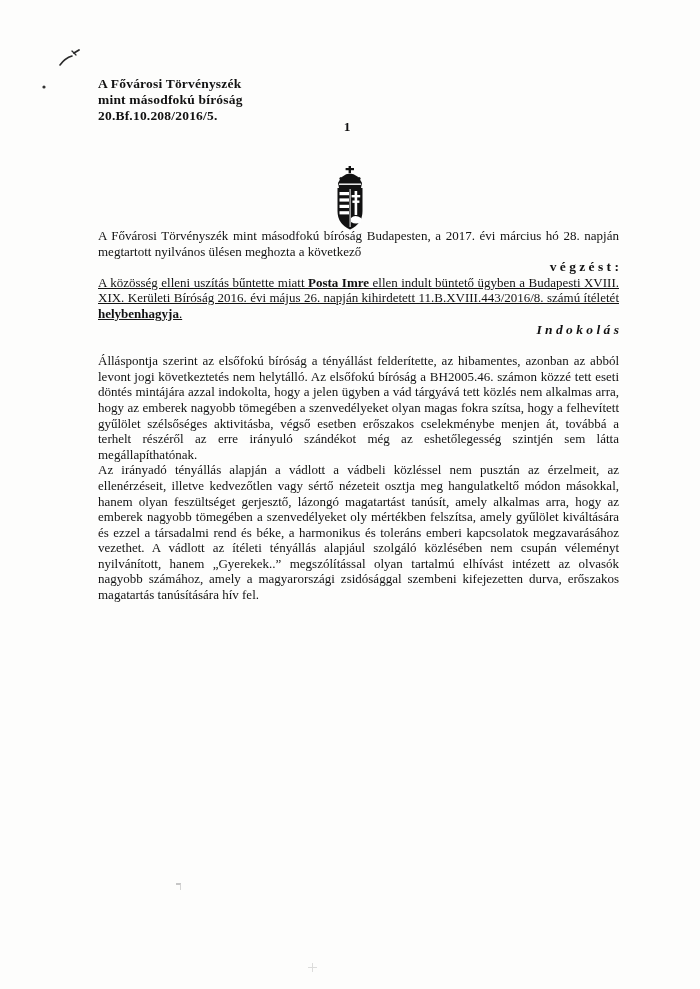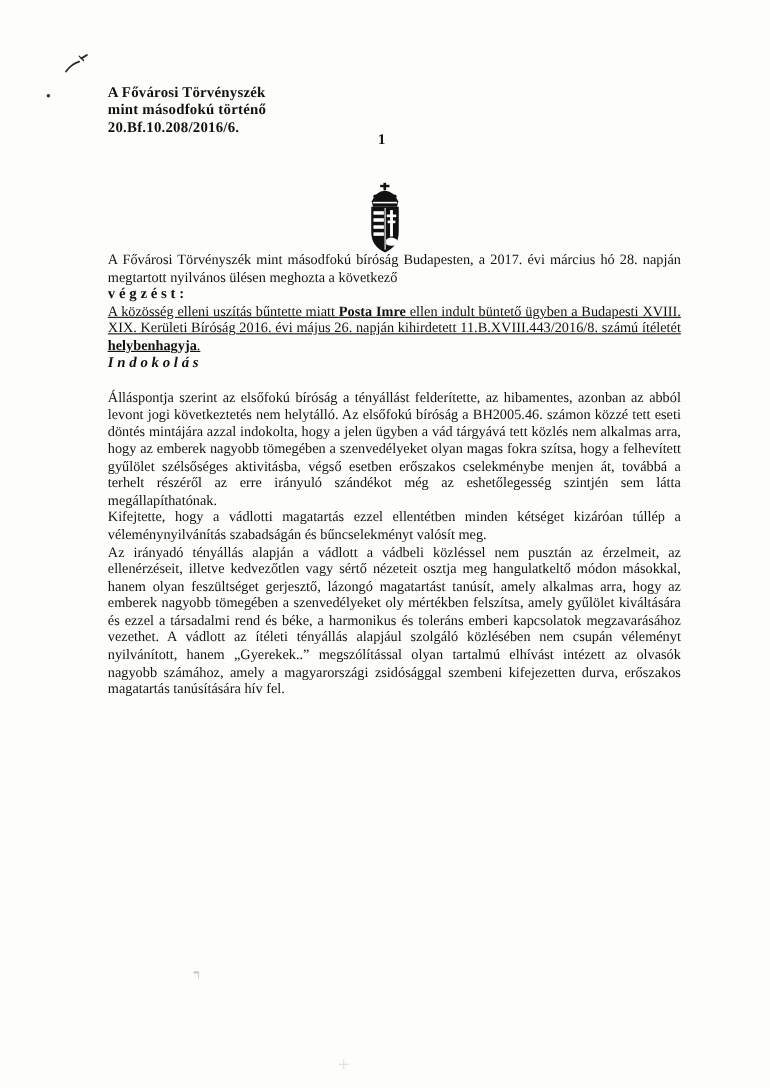--- a/index.html
+++ b/index.html
@@ -42,21 +42,21 @@
     left: 98px;
     top: 228px;
     width: 521px;
     font-size: 13px;
     line-height: 15.6px;
     text-align: justify;
   }
   .content p { margin: 0; }
   .intro-par { margin-bottom: 0; }
   .heading-center {
-    text-align: left;
+    text-align: right;
     font-weight: bold;
     font-size: 13.5px;
     margin: 0;
   }
   .verdict-heading { margin-top: 14px; margin-bottom: 23px; }
   .reasoning-heading { margin-top: 13px; margin-bottom: 18px; font-style: italic; }
   .operative-par { margin-bottom: 0; text-decoration: underline; }
   .par-gap { margin-top: 16px !important; }
   .bold { font-weight: bold; }
   .bold-underline { font-weight: bold; text-decoration: underline; }
@@ -82,22 +82,22 @@
 
   <svg class="pen-marks" viewBox="0 0 50 50">
     <path d="M22 21 q5 -7 12 -9" stroke="#2a2a2a" stroke-width="1.6" fill="none" stroke-linecap="round"></path>
     <path d="M36 9 l5 -3" stroke="#2a2a2a" stroke-width="1.8" fill="none" stroke-linecap="round"></path>
     <path d="M34 7 l4 4" stroke="#2a2a2a" stroke-width="1.2" fill="none" stroke-linecap="round"></path>
     <circle cx="6" cy="43" r="1.6" fill="#333"></circle>
   </svg>
 
   <div class="court-header">
     <div>A Fővárosi Törvényszék</div>
-    <div>mint másodfokú történő</div>
-    <div>20.Bf.10.208/2016/6.</div>
+    <div>mint másodfokú bíróság</div>
+    <div>20.Bf.10.208/2016/5.</div>
   </div>
 
   <div class="page-number">1</div>
 
   <svg class="emblem" viewBox="0 0 42 66">
 
     <rect x="19.6" y="0" width="2.4" height="7" fill="#111"></rect>
     <rect x="16.6" y="2" width="8.4" height="2.2" fill="#111"></rect>
 
     <path d="M9 17 Q13 8 20.8 7.5 Q29 8 33 17 L32 22 L10 22 Z" fill="#111"></path>
@@ -129,21 +129,20 @@
     <p class="heading-center verdict-heading">v é g z é s t :</p>
 
     <p class="operative-par"><span>A közösség elleni uszítás bűntette miatt </span><span class="bold">Posta Imre</span><span> ellen indult büntető ügyben a Budapesti XVIII. XIX. Kerületi Bíróság 2016. évi május 26. napján kihirdetett 11.B.XVIII.443/2016/8. számú ítéletét  </span><span class="bold-underline">helybenhagyja</span><span>.</span></p>
 
     <p class="heading-center reasoning-heading">I n d o k o l á s</p>
 
 
 
     <div class="prosecutor-block par-gap">
       <p>Álláspontja szerint az elsőfokú bíróság a tényállást felderítette, az hibamentes, azonban az abból levont jogi következtetés nem helytálló. Az elsőfokú bíróság a BH2005.46. számon közzé tett eseti döntés mintájára azzal indokolta, hogy a jelen ügyben a vád tárgyává tett közlés nem alkalmas arra, hogy az emberek nagyobb tömegében a szenvedélyeket olyan magas fokra szítsa, hogy a felhevített gyűlölet szélsőséges aktivitásba, végső esetben erőszakos cselekménybe menjen át, továbbá a terhelt részéről az erre irányuló szándékot még az eshetőlegesség szintjén sem látta megállapíthatónak.</p>
-      <p>Kifejtette, hogy a vádlotti magatartás ezzel ellentétben minden kétséget kizáróan túllép a véleménynyilvánítás szabadságán és bűncselekményt valósít meg.</p>
       <p>Az irányadó tényállás alapján a vádlott a vádbeli közléssel nem pusztán az érzelmeit, az ellenérzéseit, illetve kedvezőtlen vagy sértő nézeteit osztja meg hangulatkeltő módon másokkal, hanem olyan feszültséget gerjesztő, lázongó magatartást tanúsít, amely alkalmas arra, hogy az emberek nagyobb tömegében a szenvedélyeket oly mértékben felszítsa, amely gyűlölet kiváltására és ezzel a társadalmi rend és béke, a harmonikus és toleráns emberi kapcsolatok megzavarásához vezethet. A vádlott az ítéleti tényállás alapjául szolgáló közlésében nem csupán véleményt nyilvánított, hanem „Gyerekek..” megszólítással olyan tartalmú elhívást intézett az olvasók nagyobb számához, amely a magyarországi zsidósággal szembeni kifejezetten durva, erőszakos magatartás tanúsítására hív fel.</p>
     </div>
 
   </div>
 
   <div class="faint-mark-1"></div>
   <div class="faint-mark-2"></div>
 
 </div>
 

